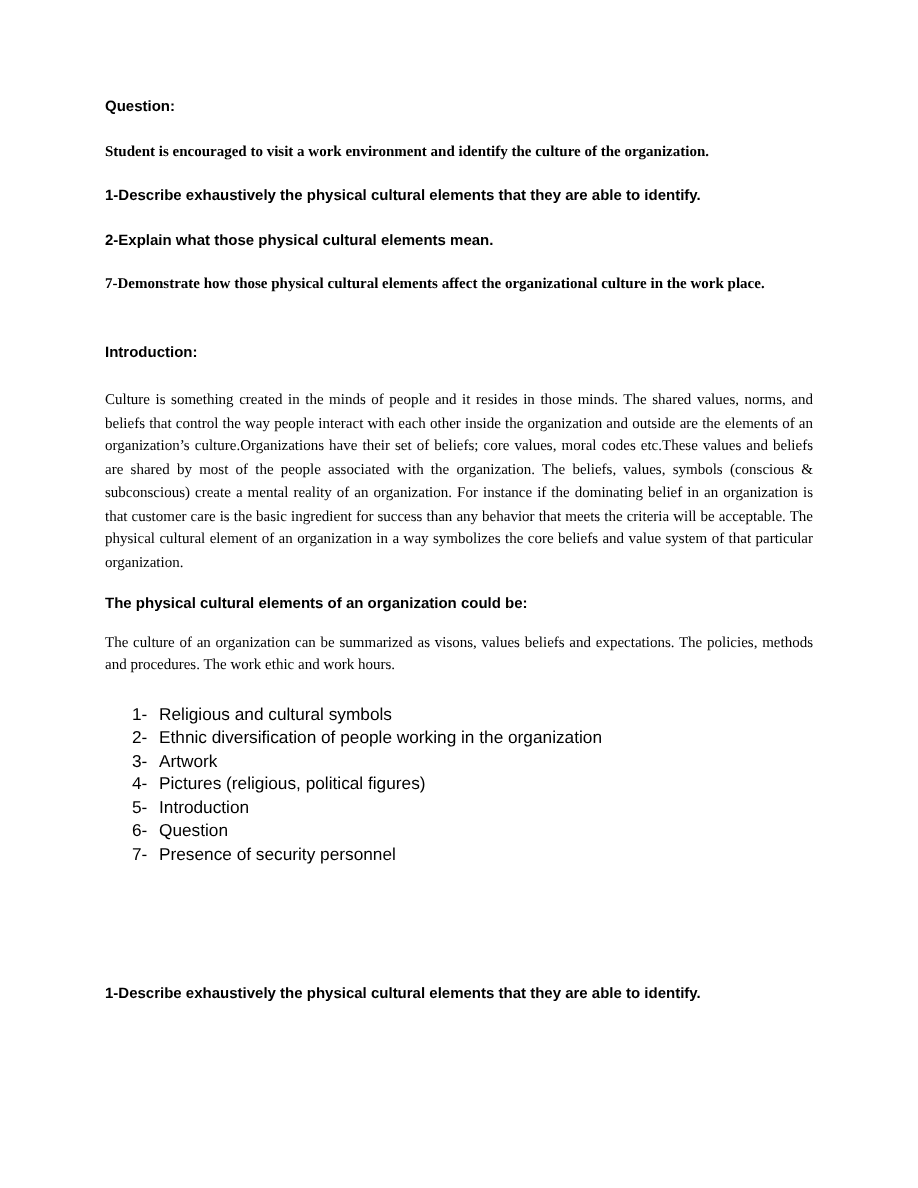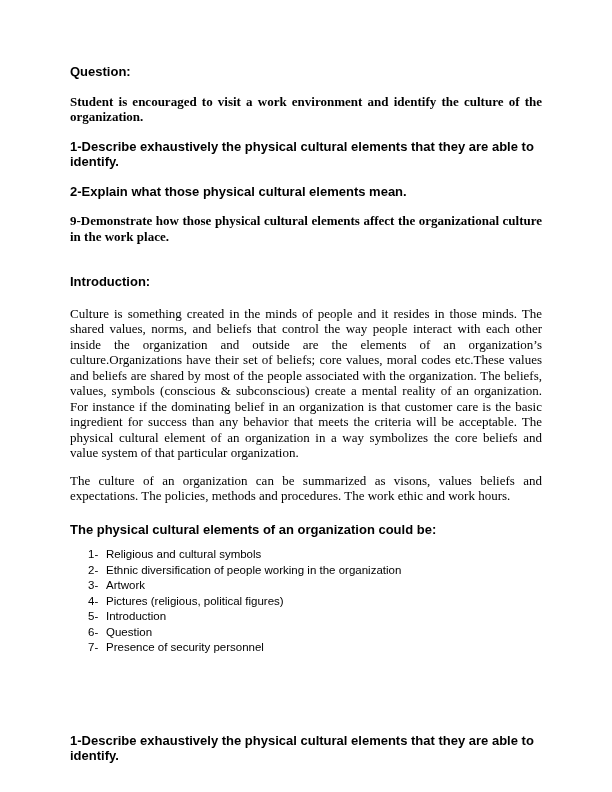--- a/index.html
+++ b/index.html
@@ -15,21 +15,21 @@
     color: #000000;
   }
   .page {
     width: 612px;
     height: 792px;
     background: #ffffff;
     padding: 64px 70px 40px 70px;
     overflow: hidden;
   }
   .para {
-    font-size: 13px;
+    font-size: 10px;
     line-height: 15.5px;
     margin: 0 0 14px 0;
   }
   .bold { font-weight: bold; }
   .justify { text-align: justify; font-family: Liberation Serif, serif; }
   .question-heading { margin-bottom: 14px; }
   .task-3 { margin-bottom: 30px; }
   .intro-heading { margin-bottom: 16px; }
   .intro-paragraph { margin-bottom: 12px; }
   .summary-paragraph { margin-bottom: 18px; }
@@ -63,29 +63,29 @@
 <div class="page">
 
   <p class="para bold question-heading">Question:</p>
 
   <p class="para bold justify">Student is encouraged to visit a work environment and identify the culture of the organization.</p>
 
   <p class="para bold">1-Describe exhaustively the physical cultural elements that they are able to identify.</p>
 
   <p class="para bold">2-Explain what those physical cultural elements mean.</p>
 
-  <p class="para bold justify task-3">9-Demonstrate how those physical cultural elements affect the organizational culture in the work place.</p>
+  <p class="para bold justify task-3">7-Demonstrate how those physical cultural elements affect the organizational culture in the work place.</p>
 
   <p class="para bold intro-heading">Introduction:</p>
 
   <p class="para justify intro-paragraph">Culture is something created in the minds of people and it resides in those minds. The shared values, norms, and beliefs that control the way people interact with each other inside the organization and outside are the elements of an organization’s culture.Organizations have their set of beliefs; core values, moral codes etc.These values and beliefs are shared by most of the people associated with the organization. The beliefs, values, symbols (conscious &amp; subconscious) create a mental reality of an organization. For instance if the dominating belief in an organization is that customer care is the basic ingredient for success than any behavior that meets the criteria will be acceptable. The physical cultural element of an organization in a way symbolizes the core beliefs and value system of that particular organization.</p>
 
+  <p class="para bold list-heading">The physical cultural elements of an organization could be:</p>
+
   <p class="para justify summary-paragraph">The culture of an organization can be summarized as visons, values beliefs and expectations. The policies, methods and procedures. The work ethic and work hours.</p>
-
-  <p class="para bold list-heading">The physical cultural elements of an organization could be:</p>
 
   <ol class="num-list">
     <li>
       <span class="num">1-</span>
       <span class="item-text">Religious and cultural symbols</span>
     </li>
     <li>
       <span class="num">2-</span>
       <span class="item-text">Ethnic diversification of people working in the organization</span>
     </li>

